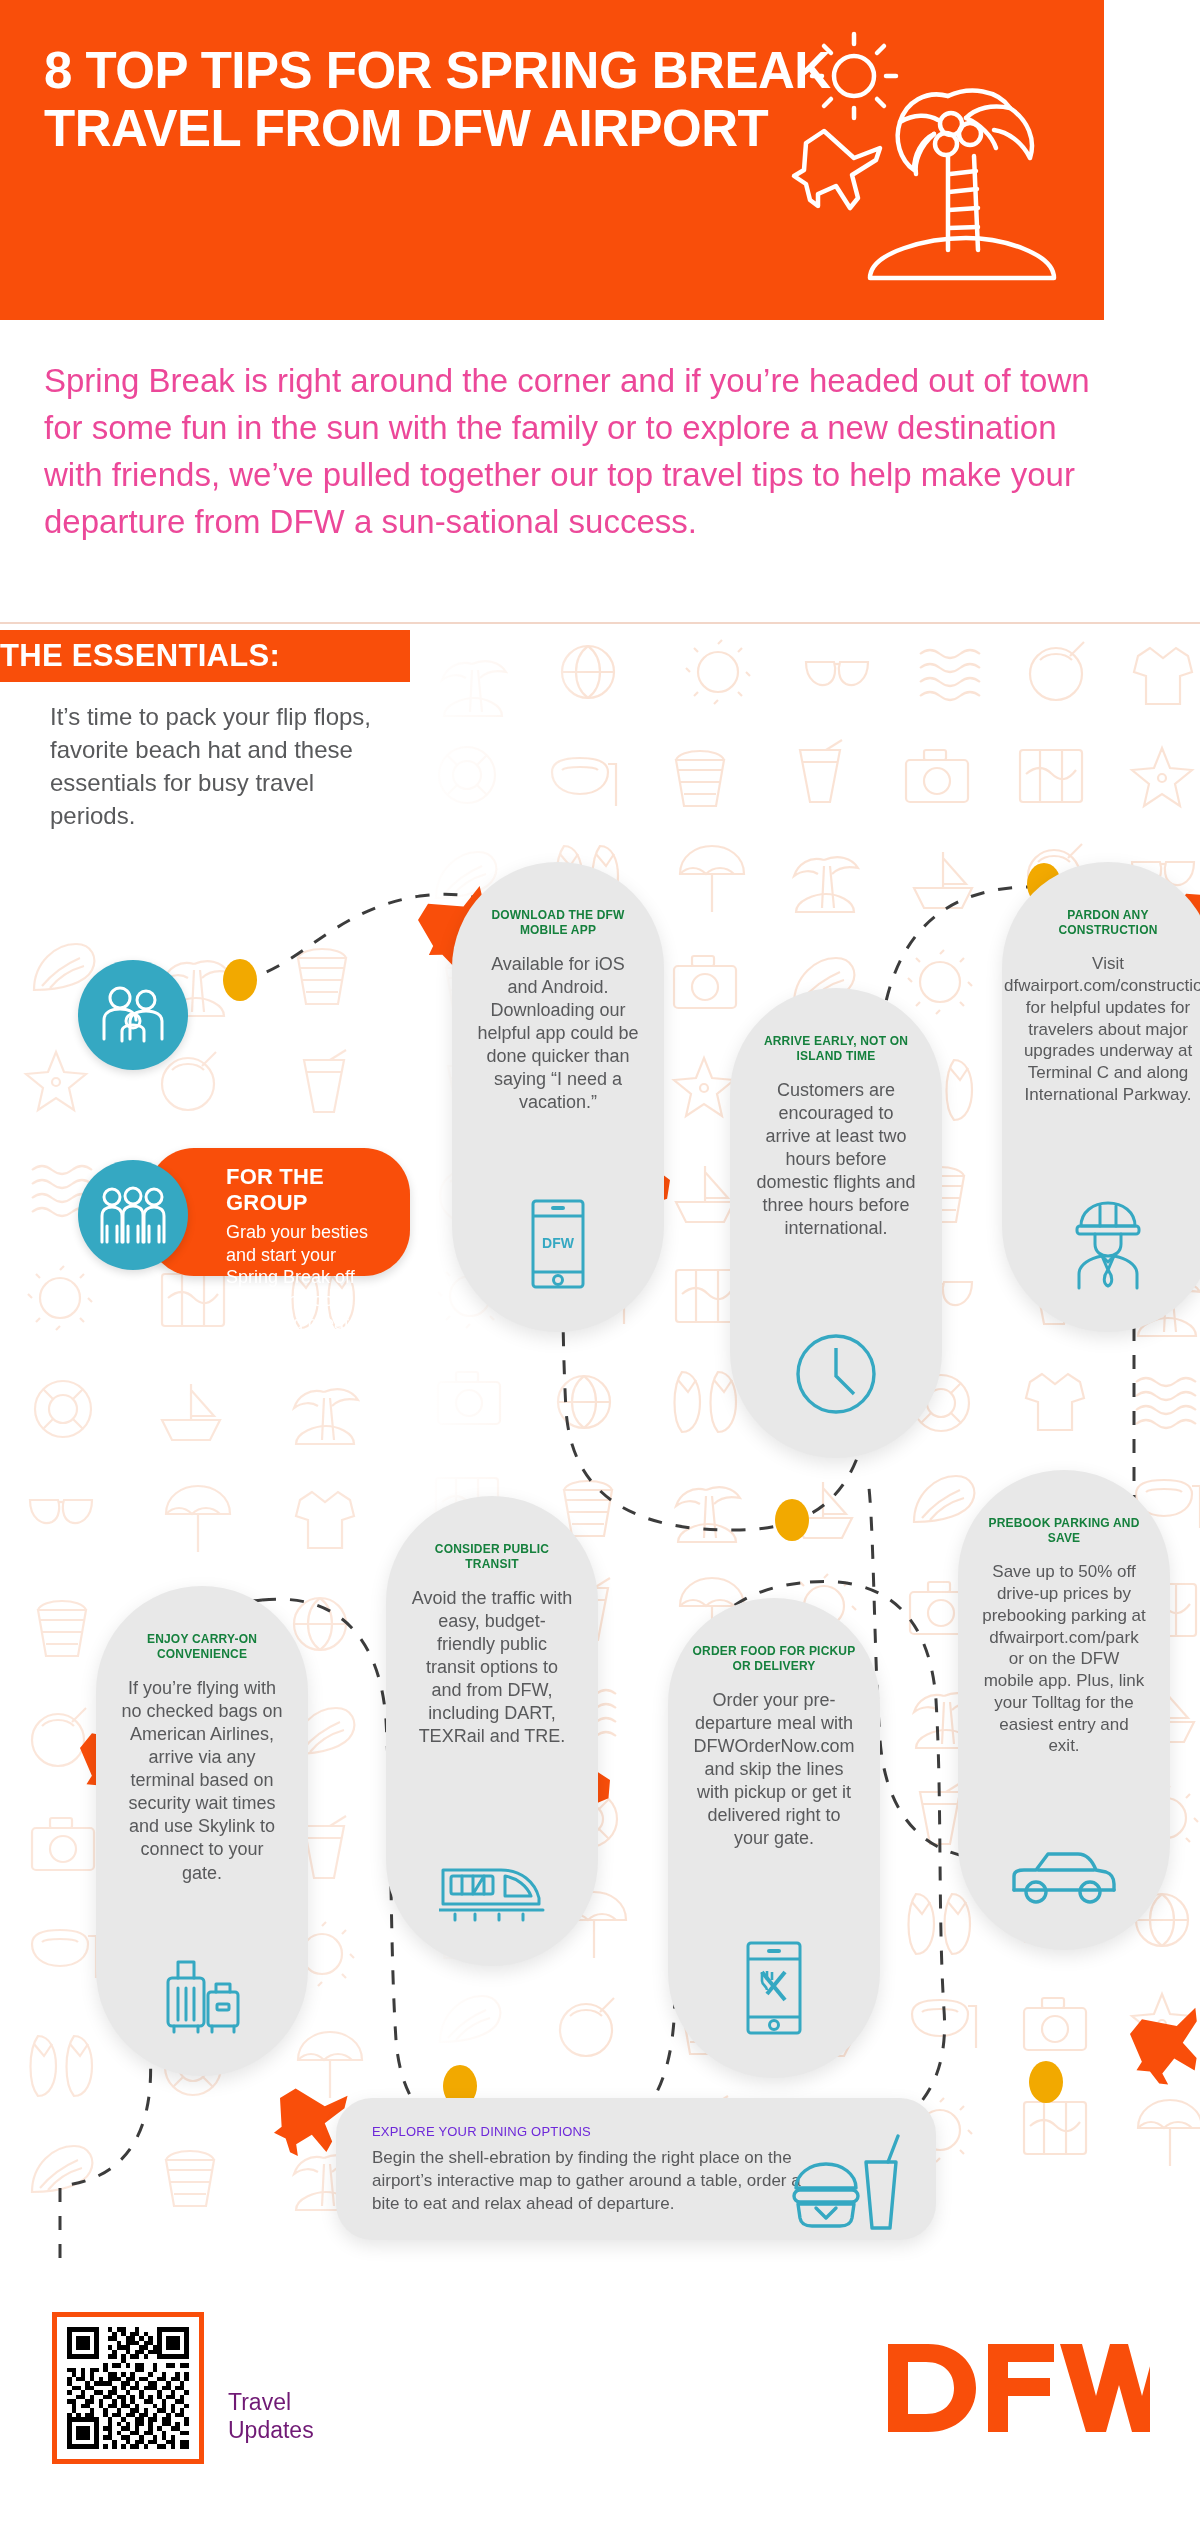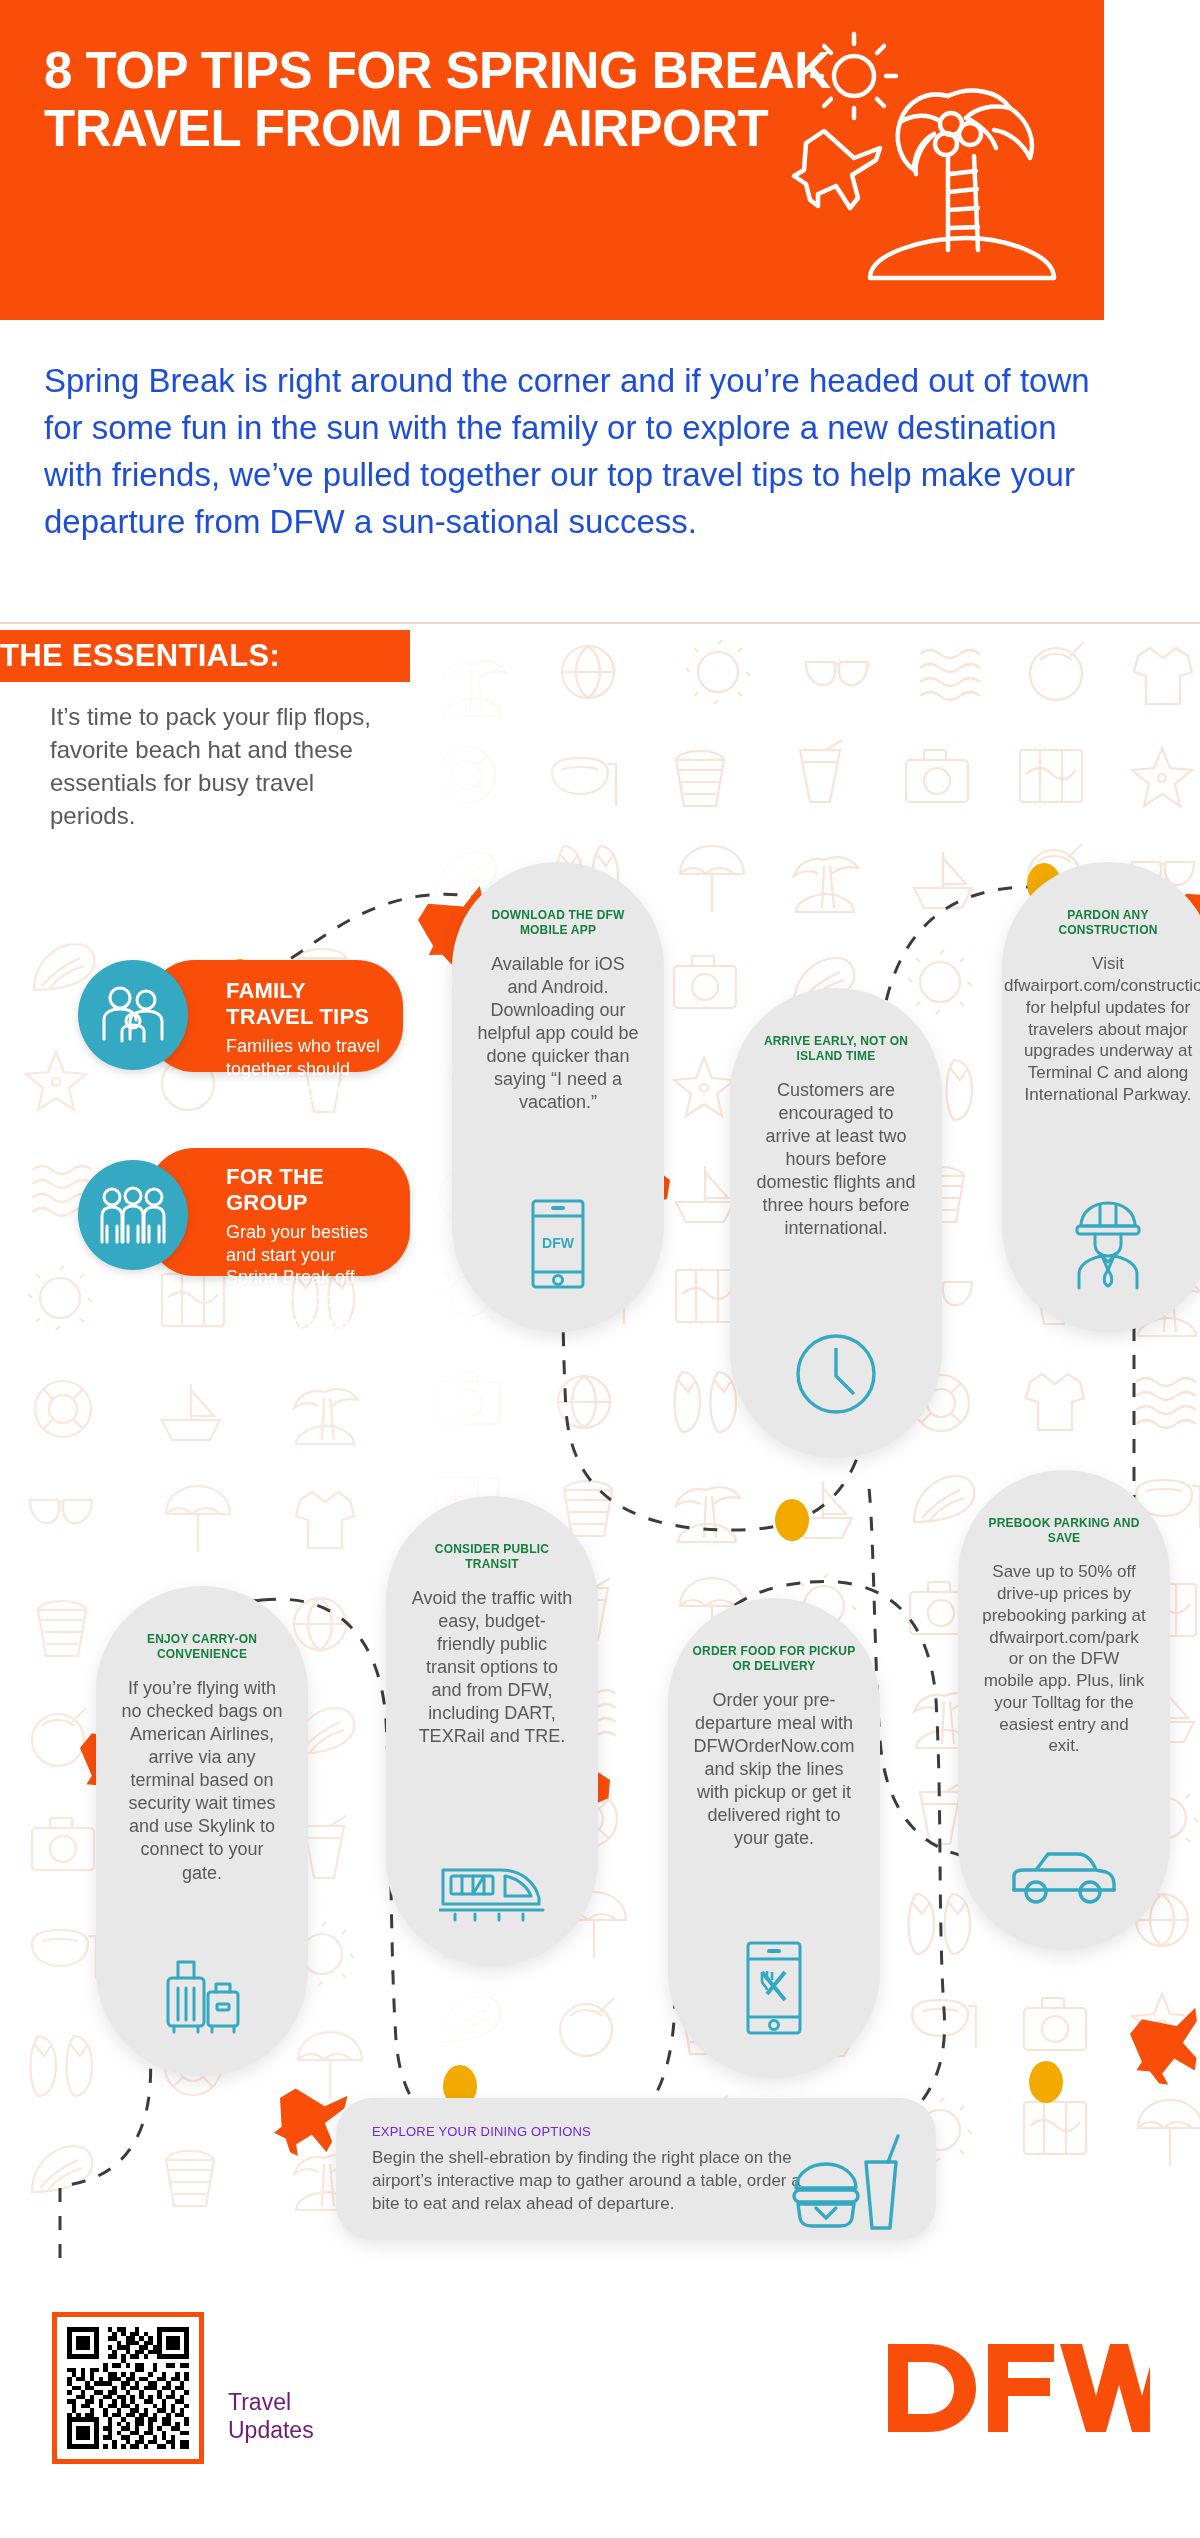--- a/index.html
+++ b/index.html
@@ -21,21 +21,21 @@
   .header-title {
     position: absolute; left: 44px; top: 42px; width: 820px;
     color: #ffffff; font-weight: bold; font-size: 51px; line-height: 1.13;
     letter-spacing: -0.5px; text-transform: uppercase;
   }
   .header-art { position: absolute; right: 46px; top: 28px; width: 270px; height: 260px; }
 
   
   .intro {
     position: absolute; left: 44px; top: 358px; width: 1075px;
-    color: #1d4ed8; font-size: 33px; line-height: 1.42;
+    color: #ec4899; font-size: 33px; line-height: 1.42;
   }
 
   .divider {
     position: absolute; left: 0; top: 622px; width: 1200px; height: 2px;
     background: #f2d6c8;
   }
 
   
   .essentials-tag {
     position: absolute; left: 0; top: 630px; width: 410px; height: 52px;
@@ -453,24 +453,20 @@
         <path d="M0 0 L14 -6 L36 12 L56 6 L52 16 L34 26 L38 42 L32 50 L22 34 L8 40 L8 50 L2 46 L0 34 L-9 28 L-2 24 Z"></path>
       </g>
     </g>
   </svg>
 
   <div class="essentials-tag">
     <span>THE ESSENTIALS:</span>
   </div>
   <div class="essentials-sub">It’s time to pack your flip flops, favorite beach hat and these essentials for busy travel periods.</div>
 
-  <div class="badge" style="left:148px; top:960px; width:255px; height:112px; padding:18px 22px 0 78px;">
-    <div class="badge-title">FAMILY TRAVEL TIPS</div>
-    <div class="badge-text">Families who travel together should preplan together.</div>
-  </div>
   <div class="badge-circle" style="left:78px; top:960px; width:110px; height:110px;">
     <svg width="66" height="60" viewBox="0 0 66 60" fill="none" stroke="#ffffff" stroke-width="3" stroke-linecap="round" stroke-linejoin="round">
       <circle cx="20" cy="13" r="10"></circle>
       <circle cx="46" cy="15" r="9"></circle>
       <path d="M4 54 L4 35 C4 28 10 24 20 24 C30 24 36 28 36 35"></path>
       <path d="M30 54 L30 36 C30 30 36 26 46 26 C56 26 62 30 62 36 L62 54"></path>
       <circle cx="33" cy="36" r="7"></circle>
       <path d="M22 56 L22 46 C22 42 27 40 33 40 C39 40 44 42 44 46 L44 56"></path>
     </svg>
   </div>

